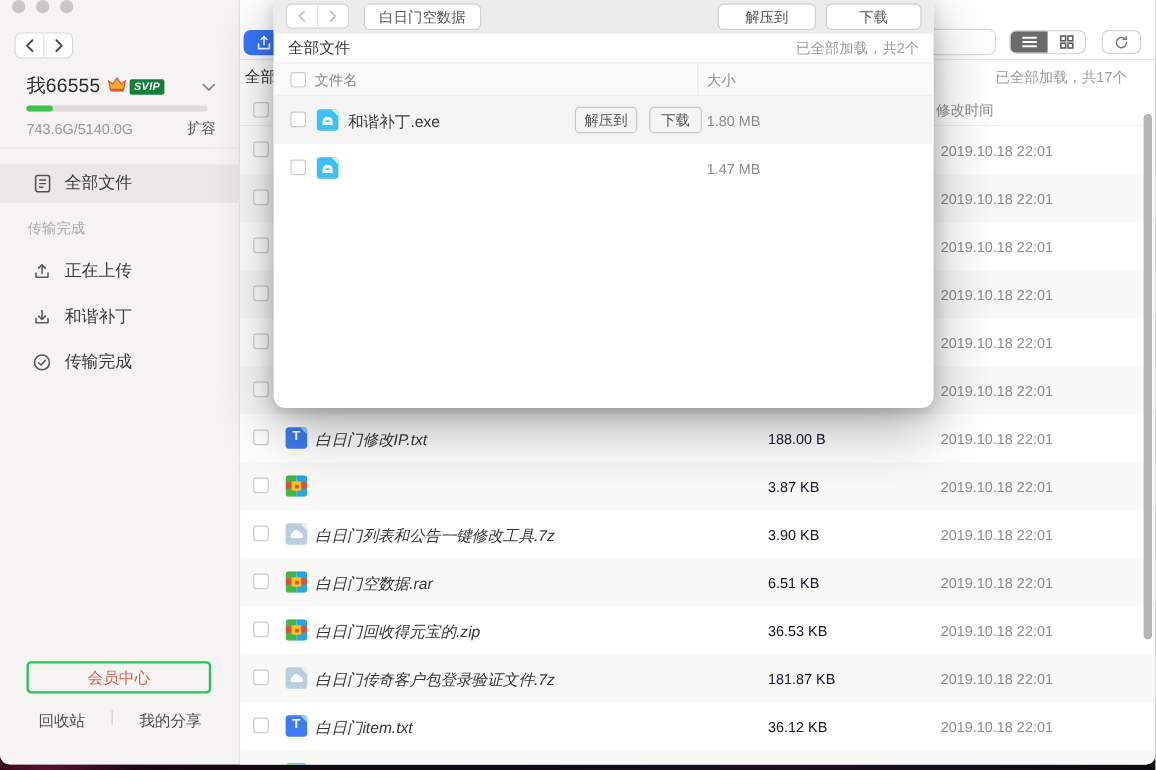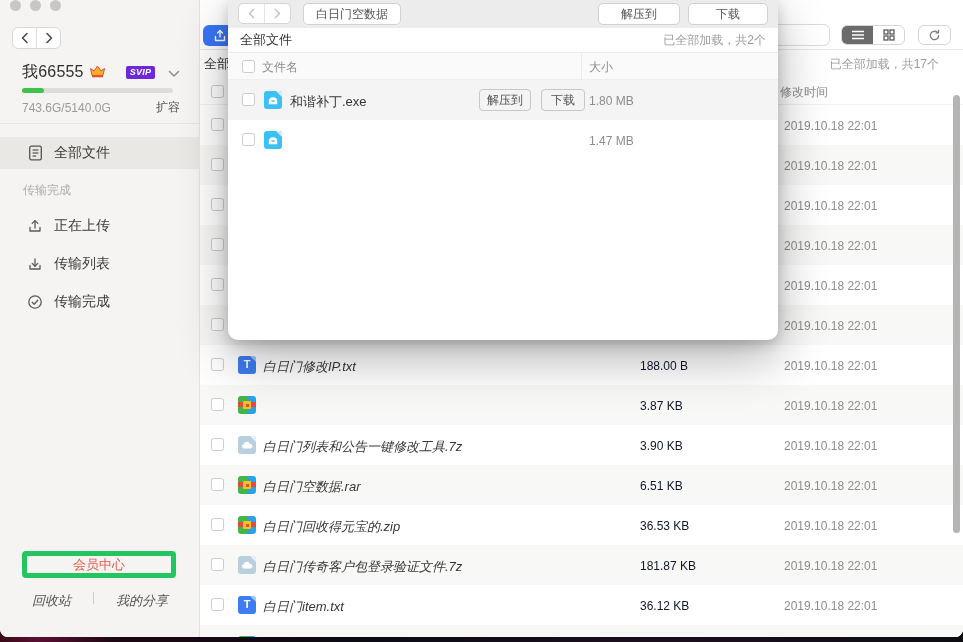--- a/index.html
+++ b/index.html
@@ -16,40 +16,40 @@
   .traffic { position:absolute; left:10px; top:0; display:flex; gap:9px; }
   .traffic span { width:11px; height:11px; border-radius:50%; background:#c9c7c4; display:block; }
   .navgroup { position:absolute; left:12px; top:27px; width:49px; height:22px; background:#fff;
     border:1px solid #d8d7d5; border-radius:6px; display:flex; }
   .navgroup .half { flex:1; display:flex; align-items:center; justify-content:center; }
   .navgroup .half:first-child { border-right:1px solid #e2e1df; }
 
   .user-row { position:absolute; left:22px; top:62px; width:158px; display:flex; align-items:center; }
   .user-name { font-size:16px; font-weight:500; color:#2f2f2f; letter-spacing:.2px; }
   .crown { margin-left:5px; }
-  .svip { margin-left:20px; background:#6d28d9; color:#fff; font-size:9px; font-weight:bold;
+  .svip { margin-left:2px; background:#15803d; color:#fff; font-size:9px; font-weight:bold;
     font-style:italic; padding:1px 4px 2px; border-radius:2px; letter-spacing:.3px; }
   .user-chevron { margin-left:auto; }
   .progress { position:absolute; left:22px; top:88px; width:151px; height:5px; background:#dddcda; border-radius:3px; }
   .progress .fill { width:22px; height:5px; border-radius:3px; background:#3fc24d; }
   .storage-row { position:absolute; left:22px; top:99px; width:158px; display:flex; align-items:center; }
   .storage-text { font-size:12px; color:#9b9a98; }
   .expand-link { margin-left:auto; font-size:12px; color:#55524f; }
   .sb-divider { position:absolute; left:0; top:123px; width:200px; border-top:1px solid #e7e6e4; }
 
   .menu-item { position:absolute; left:0; width:200px; height:32px; display:flex; align-items:center;
     padding-left:27px; font-size:14px; color:#3c3b39; }
   .menu-item .mi-icon { width:16px; height:16px; margin-right:11px; display:flex; align-items:center; justify-content:center; }
   .menu-item.selected { background:#e9e8e5; }
   .menu-section { position:absolute; left:23px; top:182px; font-size:12px; color:#aeadaa; }
 
   .member-btn { position:absolute; left:22px; top:551px; width:154px; height:27px; background:transparent;
-    border:5px solid #22c55e; border-radius:4px; color:#e45949; font-size:13px;
+    border:2px solid #22c55e; border-radius:4px; color:#e45949; font-size:13px;
     font-family:inherit; display:flex; align-items:center; justify-content:center; }
-  .sb-footer { position:absolute; left:0; top:592px; width:200px; display:flex; justify-content:center;font-style:italic; }
+  .sb-footer { position:absolute; left:0; top:592px; width:200px; display:flex; justify-content:center; }
   .sb-footer .flink { font-size:13px; color:#55524f; }
   .sb-footer .fdiv { width:1px; height:12px; background:#cfcecb; margin:0 22px; }
 
   
   .main { position:absolute; left:200px; top:0; width:763px; height:637px; background:#fff; }
   .toolbar { position:absolute; left:0; top:0; width:763px; height:50px; background:#fff; border-bottom:1px solid #e9e8e7; }
   .upload-btn { position:absolute; left:3px; top:25px; width:88px; height:21px; background:#3875f6;
     border:none; border-radius:6px; display:flex; align-items:center; padding-left:11px; }
   .search-box { position:absolute; left:495px; top:24px; width:135px; height:22px; background:#fff;
     border:1px solid #dcdbd9; border-radius:6px; font-size:12px; padding:0 8px; color:#333; font-family:inherit; }
@@ -208,21 +208,21 @@
       </div>
 
       <div class="menu-item" style="top:248px">
         <span class="mi-icon">
           <svg width="16" height="16" viewBox="0 0 16 16" fill="none" stroke="#5c5a56" stroke-width="1.3" stroke-linecap="round" stroke-linejoin="round">
               <path d="M3 9.5v3.5h10V9.5"></path>
               <path d="M8 2.8V10"></path>
               <path d="M5.2 7.4 8 10.2l2.8-2.8"></path>
             </svg>
         </span>
-        <span>传输列表</span>
+        <span>和谐补丁</span>
       </div>
 
       <div class="menu-item" style="top:286px">
         <span class="mi-icon">
           <svg width="16" height="16" viewBox="0 0 16 16" fill="none" stroke="#5c5a56" stroke-width="1.3" stroke-linecap="round" stroke-linejoin="round">
               <circle cx="8" cy="8" r="6.2"></circle>
               <polyline points="5.2,8.3 7.2,10.2 10.8,6.2"></polyline>
             </svg>
         </span>
         <span>传输完成</span>

